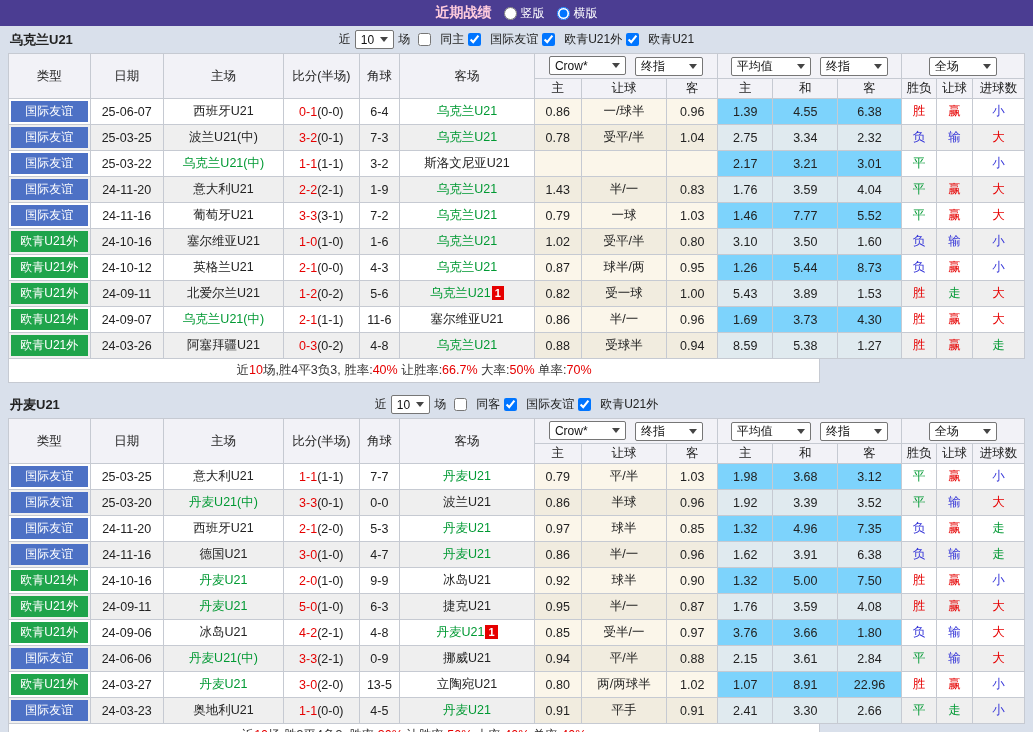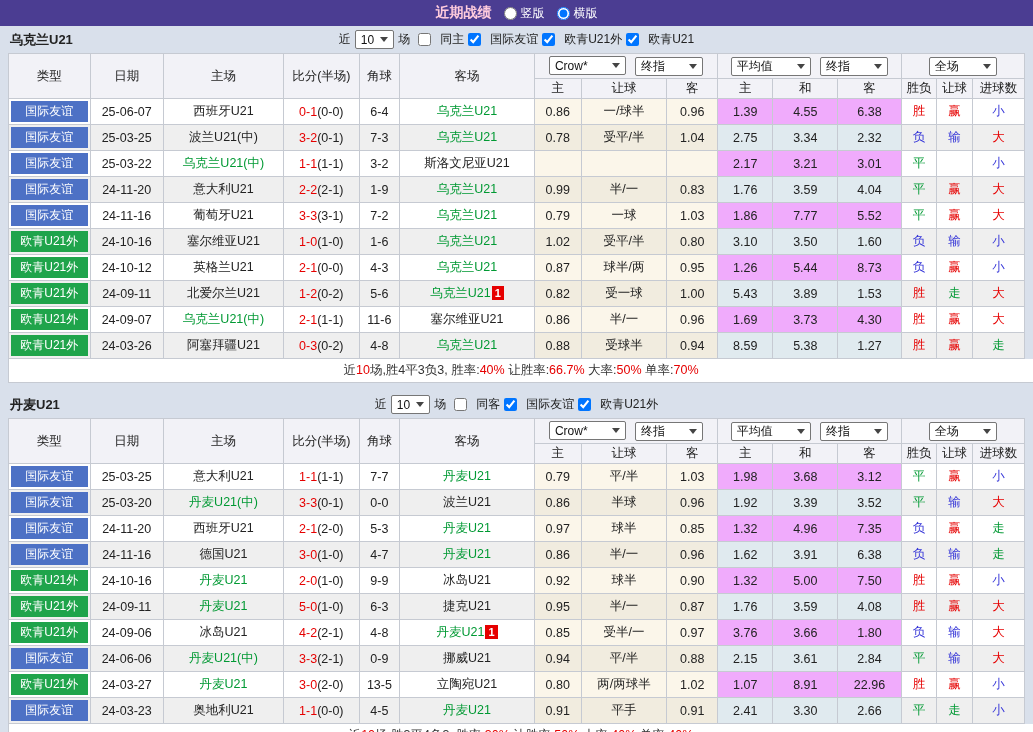--- a/index.html
+++ b/index.html
@@ -21,32 +21,32 @@
   th, td { border:1px solid #C6CAD2; text-align:center; padding:0; overflow:hidden; white-space:nowrap; }
   thead th { background:#F2F2F7; font-weight:normal; color:#222; }
   tr.h1 th { height:25px; }
   tr.h2 th { height:20px; font-size:12.5px; }
   .grp { text-align:center; }
   .grp .sel { margin:0 3px;gap:24px; }
   tbody td { height:25px; }
   tbody tr:nth-child(even) td { background:#EFEFEF; }
   td.cream { background:#FBF6EA; }
   tbody tr:nth-child(even) td.cream { background:#F1ECDF; }
-  td.lblue { background:#f0abfc; }
+  td.lblue { background:#7dd3fc; }
   tbody tr:nth-child(even) td.lblue { background:#E0EAEF; }
   .badge { margin:2px; height:21px; line-height:21px; color:#FFFFFF; font-size:12px; }
   .badge.blue { background:#4D71C5; }
   .badge.green { background:#1FA44B; }
   .t-green { color:#009933; }
   .ft { color:#E60000; }
   .c-r { color:#E60000; }
   .c-g { color:#009933; }
   .c-b { color:#3535D8; }
   .redcard { display:inline-block; background:#E60000; color:#FFFFFF; font-size:11px; font-weight:bold; line-height:14px; padding:0 3px; margin-left:1px; }
-  .summary { width:1026px; border:1px solid #C6CAD2; border-top:none; background:#FFFFFF; text-align:center; height:24px; line-height:23px; font-size:12.5px; }
+  .summary { width:812px; border:1px solid #C6CAD2; border-top:none; background:#FFFFFF; text-align:center; height:24px; line-height:23px; font-size:12.5px; }
   .summary .d { color:#333333; }
   .summary .r { color:#E60000; }
   .gap { height:8px; }
 </style>
 </head>
 <body>
 
 <div class="page">
 
   <div class="titlebar">
@@ -211,21 +211,21 @@
           </tr>
           <tr>
             <td>
               <div class="badge blue">国际友谊</div>
             </td>
             <td>24-11-20</td>
             <td><span>意大利U21</span></td>
             <td><span class="ft">2-2</span><span>(2-1)</span></td>
             <td>1-9</td>
             <td><span class="t-green">乌克兰U21</span></td>
-            <td class="cream">0.99</td>
+            <td class="cream">1.43</td>
             <td class="cream">半/一</td>
             <td class="cream">0.83</td>
             <td class="lblue">1.76</td>
             <td class="lblue">3.59</td>
             <td class="lblue">4.04</td>
             <td><span class="c-g">平</span></td>
             <td><span class="c-r">赢</span></td>
             <td><span class="c-r">大</span></td>
           </tr>
           <tr>
@@ -233,21 +233,21 @@
               <div class="badge blue">国际友谊</div>
             </td>
             <td>24-11-16</td>
             <td><span>葡萄牙U21</span></td>
             <td><span class="ft">3-3</span><span>(3-1)</span></td>
             <td>7-2</td>
             <td><span class="t-green">乌克兰U21</span></td>
             <td class="cream">0.79</td>
             <td class="cream">一球</td>
             <td class="cream">1.03</td>
-            <td class="lblue">1.86</td>
+            <td class="lblue">1.46</td>
             <td class="lblue">7.77</td>
             <td class="lblue">5.52</td>
             <td><span class="c-g">平</span></td>
             <td><span class="c-r">赢</span></td>
             <td><span class="c-r">大</span></td>
           </tr>
           <tr>
             <td>
               <div class="badge green">欧青U21外</div>
             </td>

